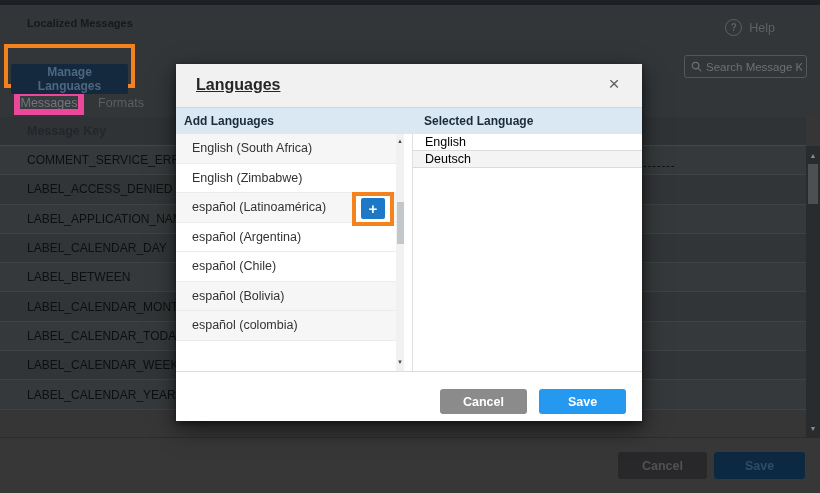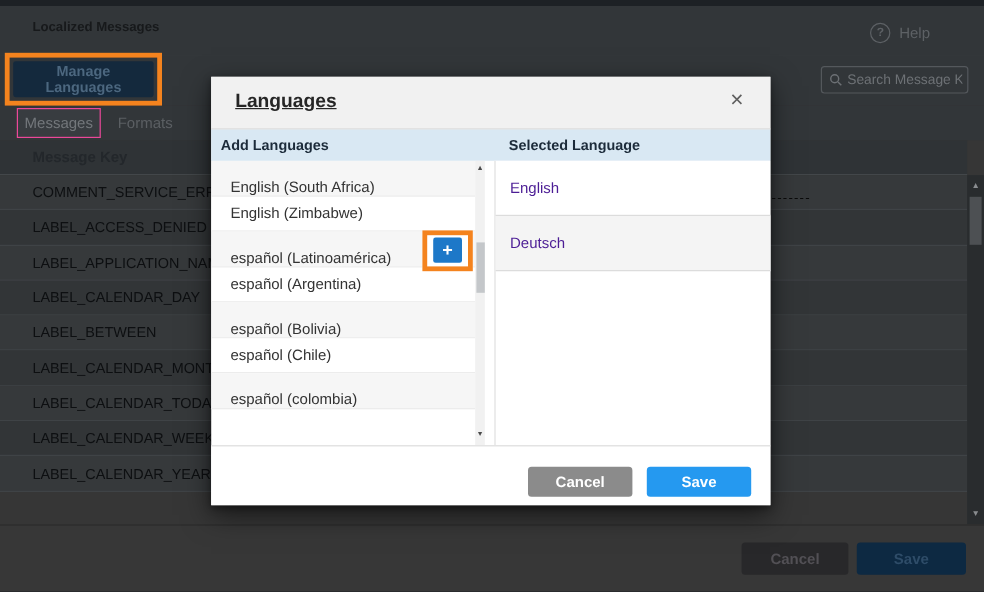--- a/index.html
+++ b/index.html
@@ -8,25 +8,25 @@
 
   
   .topstrip{position:absolute;left:0;top:0;width:820px;height:5px;background:#1d2125;}
   .hdr{position:absolute;left:0;top:5px;width:820px;height:41px;background:#323639;border-bottom:1px solid #3e4246;}
   .page-title{position:absolute;left:27px;top:12px;font-size:11px;font-weight:700;color:#17191b;margin:0;}
   .help{position:absolute;right:45px;top:14px;display:flex;align-items:center;gap:7px;color:#5d6165;font-size:12.5px;}
   .help-circle{display:inline-flex;align-items:center;justify-content:center;width:15px;height:15px;border:1.5px solid #5d6165;border-radius:50%;font-size:10px;font-weight:700;}
   .toolbar{position:absolute;left:0;top:46px;width:820px;height:42px;background:#323639;}
   .orange-box{position:absolute;border:4px solid #F4831E;background:transparent;box-sizing:border-box;}
   .ob-manage{left:4px;top:44px;width:131px;height:44px;z-index:7;}
-  .btn-manage{position:absolute;left:3px;top:3px;width:117px;height:30px;background:#14293d;border:none;border-radius:2px;
+  .btn-manage{position:absolute;left:3px;top:16px;width:117px;height:30px;background:#14293d;border:none;border-radius:2px;
     color:#4c677f;font-size:12px;font-weight:700;font-family:inherit;cursor:pointer;text-align:center;}
   .tabs{position:absolute;left:0;top:88px;width:820px;height:29px;background:#323639;}
   .tab{position:absolute;top:2px;height:25px;display:flex;align-items:center;justify-content:center;font-size:12.5px;box-sizing:border-box;}
-  .tab-active{left:14px;width:70px;background:#383c40;border:1px solid #ec4899;color:#73777b;}
+  .tab-active{left:14px;width:70px;background:#383c40;border:6px solid #ec4899;color:#73777b;}
   .tab-idle{left:88px;width:66px;color:#5b5f63;}
   .thead{position:absolute;left:0;top:117px;width:806px;height:29px;background:#2f3336;display:flex;align-items:center;
     color:#23272b;font-size:12.5px;font-weight:600;padding-left:27px;box-sizing:border-box;border-bottom:1px solid #43474a;}
   .trows{position:absolute;left:0;top:146px;width:806px;height:291px;overflow:hidden;}
   .trow{position:relative;width:100%;height:29.3px;display:flex;align-items:center;padding-left:27px;box-sizing:border-box;
     font-size:12px;color:#0d0f11;border-bottom:1px solid #3f4346;white-space:nowrap;}
   .trow:nth-child(odd){background:#36393b;}
   .trow:nth-child(even){background:#323537;}
   .dashes{position:absolute;left:643px;top:13px;width:32px;overflow:hidden;color:#0a0a0a;font-size:11px;letter-spacing:1px;}
   
@@ -48,31 +48,31 @@
   .m-close{position:absolute;right:16px;top:8px;width:24px;height:24px;border:none;background:transparent;
     font-size:19px;color:#5f5f5f;cursor:pointer;line-height:24px;padding:0;font-family:inherit;}
   .m-colhead{position:absolute;left:0;top:44px;width:100%;height:26px;background:#d9e8f3;display:flex;}
   .m-colhead .col-l{width:236px;display:flex;align-items:center;padding-left:8px;box-sizing:border-box;}
   .m-colhead .col-r{flex:1;display:flex;align-items:center;padding-left:12px;}
   .m-colhead span{font-size:12px;font-weight:700;color:#1c2b3a;}
   .m-body{position:absolute;left:0;top:70px;width:100%;height:237px;}
   .al-list{position:absolute;left:0;top:0;width:220px;height:237px;overflow:hidden;}
   .al-row{position:relative;height:29.5px;display:flex;align-items:center;padding-left:16px;box-sizing:border-box;
     font-size:12.5px;color:#333;border-bottom:1px solid #ececec;}
-  .bg-g{background:#f6f6f6;align-items:flex-end;} .bg-w{background:#ffffff;} .bg-h{background:#f1f1f1;}
+  .bg-g{background:#f6f6f6;} .bg-w{background:#ffffff;} .bg-h{background:#f1f1f1;}
   .ob-add{left:176px;top:58px;width:42px;height:34px;z-index:12;background:#ffffff;}
   .btn-add{position:absolute;left:5px;top:2px;width:24px;height:21px;background:#1d78c8;border:none;border-radius:2px;
     color:#ffffff;font-size:15px;font-weight:700;line-height:19px;padding:0;cursor:pointer;font-family:inherit;}
   .m-scroll{position:absolute;left:220px;top:0;width:8px;height:237px;background:#f1f1f1;}
   .m-scroll .arr{position:absolute;left:0;width:8px;height:10px;display:flex;align-items:center;justify-content:center;font-size:6px;color:#4a4a4a;}
   .m-scroll .arr-up{top:2px;} .m-scroll .arr-dn{bottom:4px;}
   .m-scroll .thumb{position:absolute;left:0.5px;top:68px;width:7px;height:42px;background:#c4c7ca;}
   .sl-list{position:absolute;left:236px;top:0;width:230px;height:237px;border-left:1px solid #e0e0e0;box-sizing:border-box;background:#fff;}
-  .sl-row{height:46px;display:flex;align-items:center;padding-left:12px;box-sizing:border-box;
-    font-size:12.5px;color:#4c1d95;border-bottom:1px solid #dcdcdc;}
+  .sl-row{height:17px;display:flex;align-items:center;padding-left:12px;box-sizing:border-box;
+    font-size:12.5px;color:#000000;border-bottom:1px solid #dcdcdc;}
   .sl-row:nth-child(even){background:#f4f4f4;}
   .m-footer{position:absolute;left:0;top:307px;width:100%;height:50px;background:#ffffff;border-top:1px solid #dcdcdc;box-sizing:border-box;}
   .mbtn{position:absolute;top:17px;width:87px;height:25px;border:none;border-radius:3px;color:#fff;
     font-size:12.5px;font-weight:600;font-family:inherit;cursor:pointer;}
   .mbtn-cancel{left:264px;background:#8b8b8b;}
   .mbtn-save{left:363px;background:#2599f0;}
 
   
   .search{position:absolute;left:684px;top:55px;width:123px;height:23px;border:1px solid #54585c;border-radius:3px;
     background:transparent;display:flex;align-items:center;padding-left:6px;box-sizing:border-box;gap:4px;}
@@ -183,25 +183,25 @@
           </div>
         <div class="al-row bg-w">
             <span>English (Zimbabwe)</span>
           </div>
         <div class="al-row bg-g">
             <span>español (Latinoamérica)</span>
           </div>
         <div class="al-row bg-w">
             <span>español (Argentina)</span>
           </div>
-        <div class="al-row bg-g">
-            <span>español (Bolivia)</span>
-          </div>
         <div class="al-row bg-w">
             <span>español (Chile)</span>
+          </div>
+        <div class="al-row bg-g">
+            <span>español (Bolivia)</span>
           </div>
         <div class="al-row bg-g">
             <span>español (colombia)</span>
           </div>
       </div>
 
       <div class="orange-box ob-add">
         <button class="btn-add">+</button>
       </div>
 

